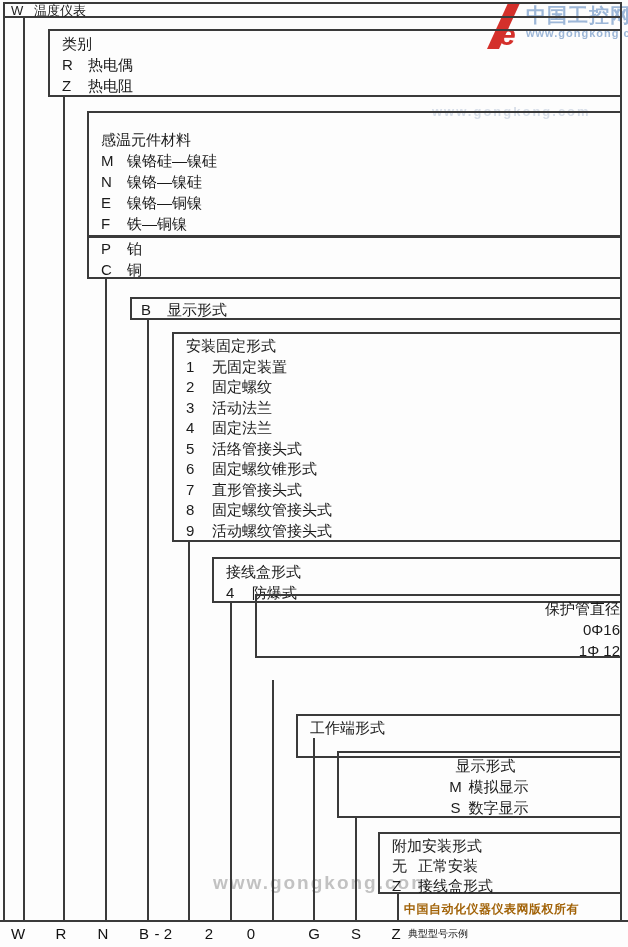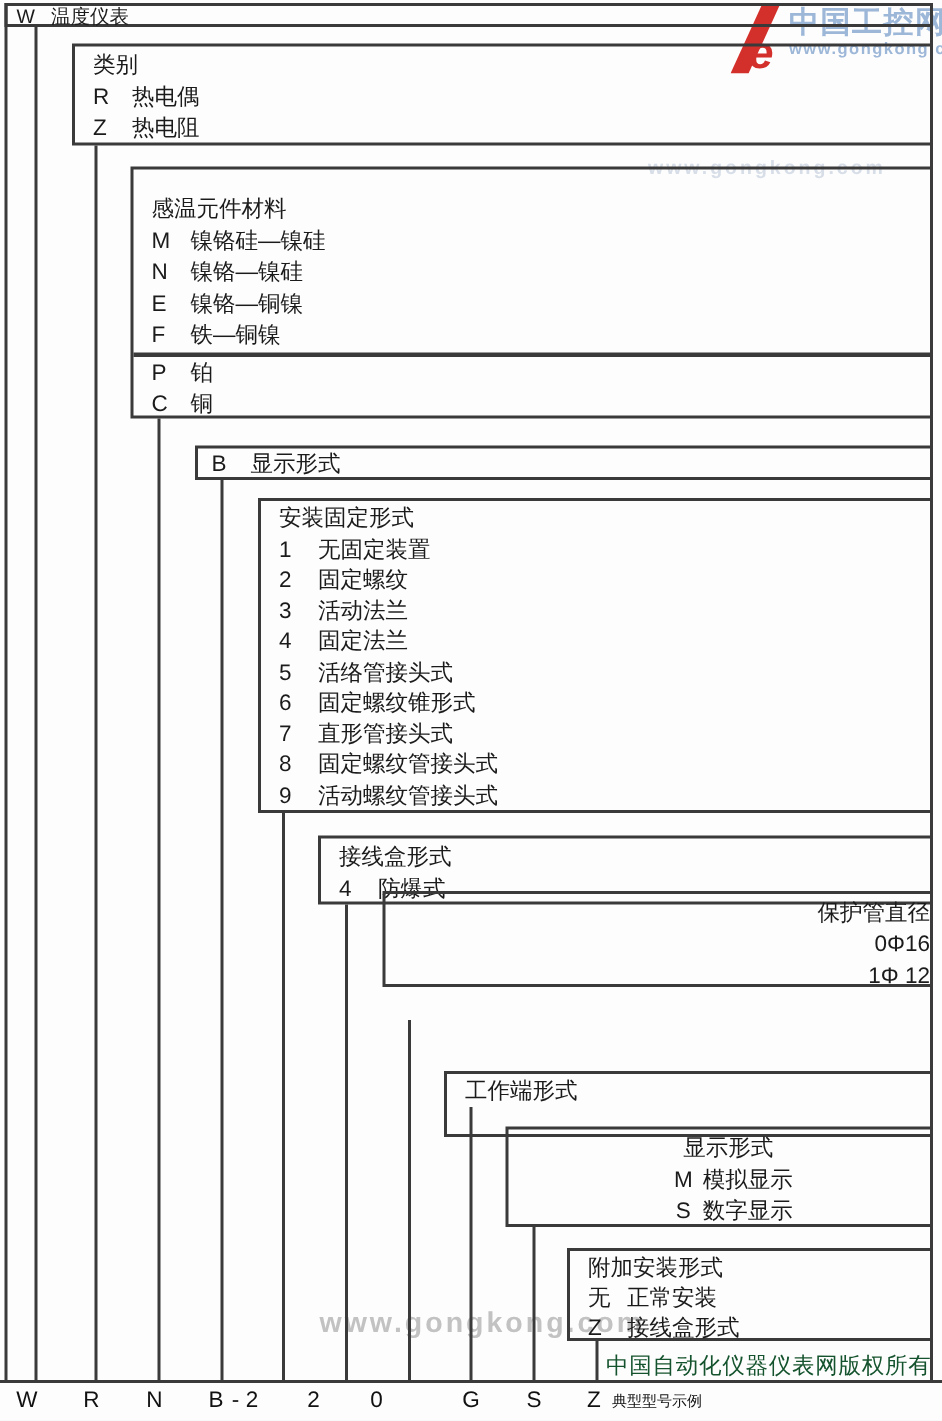--- a/index.html
+++ b/index.html
@@ -48,22 +48,22 @@
   .wm-logo-text{margin-left:5px;}
   .wm-brand{font-size:20px;font-weight:bold;color:#9db7d8;letter-spacing:1px;line-height:24px;}
   .wm-url{font-size:11px;font-weight:bold;color:#9db7d8;letter-spacing:1px;line-height:12px;}
   .wm-faint{position:absolute;left:432px;top:104px;font-size:13px;font-weight:bold;
     color:rgba(168,184,206,0.45);letter-spacing:2px;z-index:1;}
   .wm-mid{position:absolute;left:213px;top:872px;font-size:19px;font-weight:bold;
     color:#c2c2c2;letter-spacing:2px;z-index:1;}
   
   .copyright{
     position:absolute;left:404px;top:901px;
-    font-size:15px;font-weight:normal;letter-spacing:0.5px;
-    color:#14532d;z-index:3;white-space:nowrap;
+    font-size:12px;font-weight:bold;letter-spacing:0.5px;
+    color:#a16207;z-index:3;white-space:nowrap;
   }
   .codechar{
     position:absolute;top:925px;
     transform:translateX(-50%);
     font-size:15px;color:#111;z-index:3;
   }
   .example-label{
     position:absolute;left:408px;top:927px;
     font-size:10px;color:#111;z-index:3;white-space:nowrap;
   }

